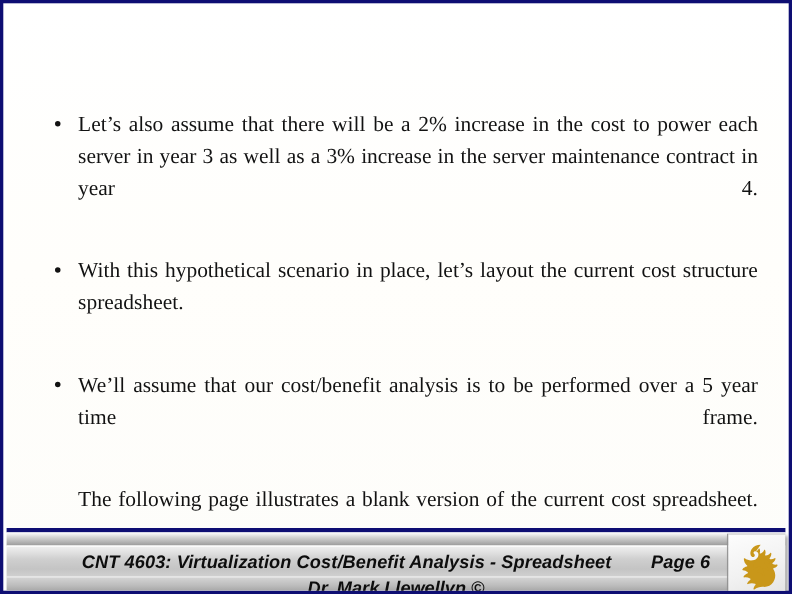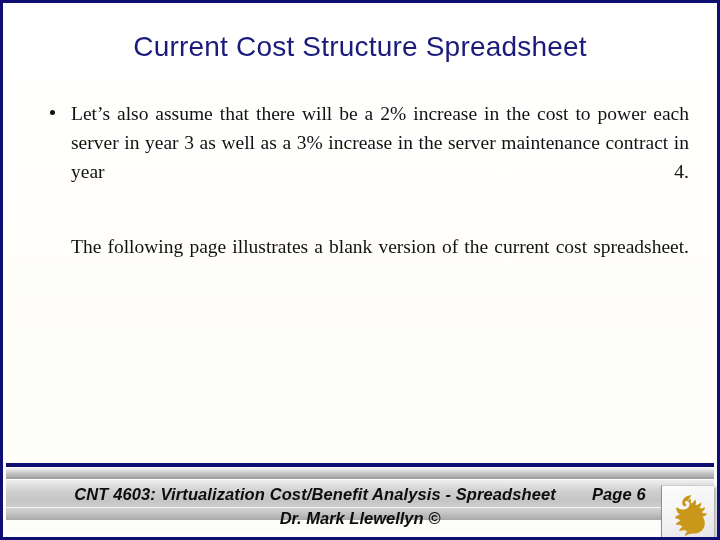--- a/index.html
+++ b/index.html
@@ -83,21 +83,21 @@
     display: inline-block;
     width: 100%;
   }
 
   
   .footer {
     position: absolute;
     left: 3px;
     right: 3px;
     bottom: 0;
-    height: 74px;
+    height: 57px;
   }
   .footer-rule {
     position: absolute;
     left: 0;
     right: 0;
     top: 0;
     height: 4px;
     background: #0e0e73;
   }
   .footer-band-top {
@@ -192,30 +192,37 @@
     transform: translate(-50%, -50%);
   }
 </style>
 </head>
 <body>
 
 <div class="slide">
 
   <div class="paper-tint"></div>
 
-  <div class="title">Current Cost Structure Spreadsheet</div>
 
   <div class="body-area">
 
     <div class="bullet-row">
       <span class="bullet-dot"></span>
       <span class="bullet-text">Let’s also assume that there will be a 2% increase in the cost to power each server in year 3 as well as a 3% increase in the server maintenance contract in year 4.</span>
     </div>
 
-
+    <div class="bullet-row">
+      <span class="bullet-dot"></span>
+      <span class="bullet-text">With this hypothetical scenario in place, let’s layout the current cost structure spreadsheet.</span>
+    </div>
+
+    <div class="bullet-row">
+      <span class="bullet-dot"></span>
+      <span class="bullet-text">We’ll assume that our cost/benefit analysis is to be performed over a 5 year time frame.</span>
+    </div>
 
 
     <div class="bullet-row">
 
       <span class="bullet-text">The following page illustrates a blank version of the current cost spreadsheet.</span>
     </div>
 
   </div>
 
   <div class="footer">

